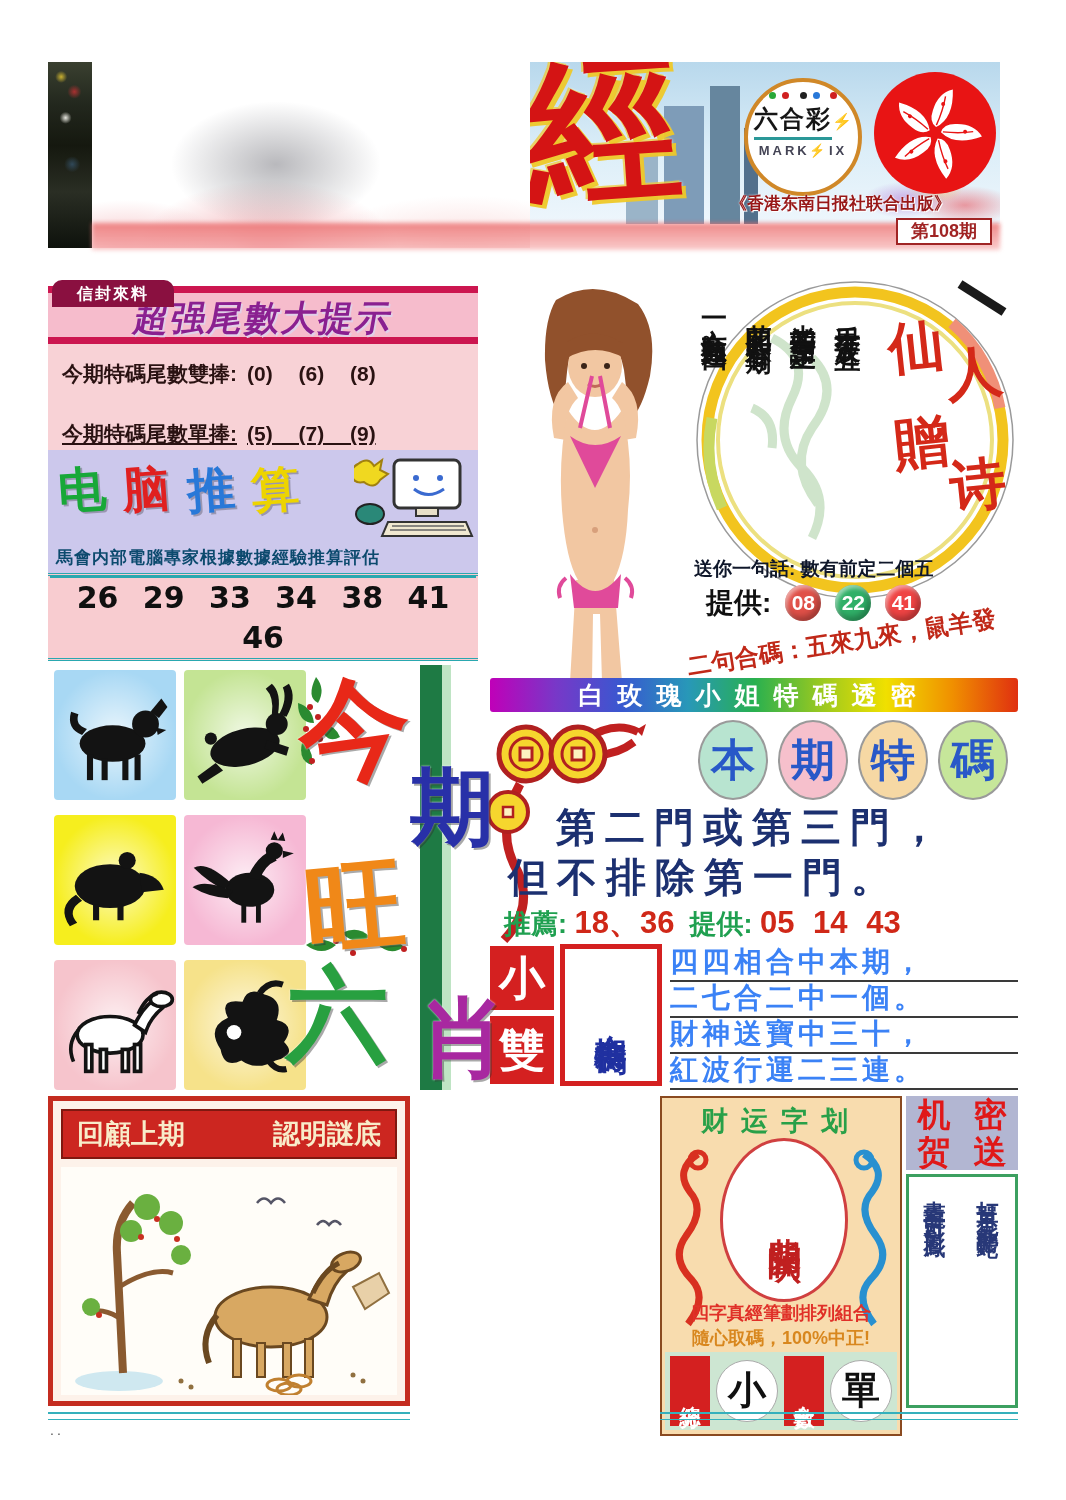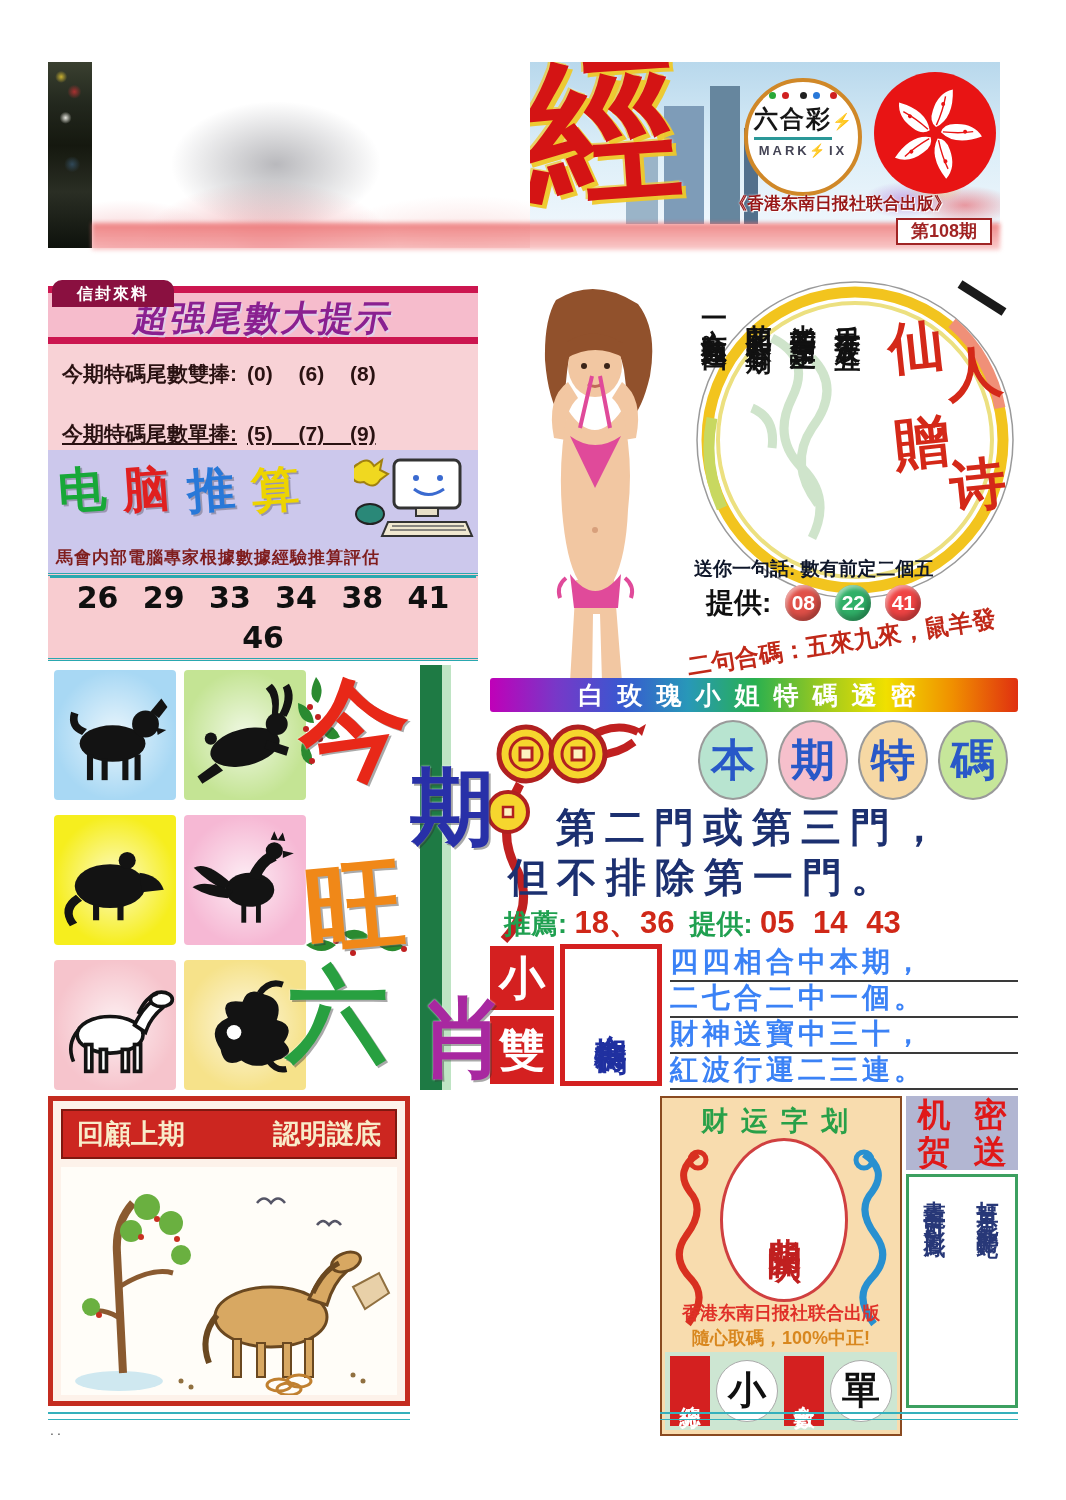--- a/index.html
+++ b/index.html
@@ -53,21 +53,21 @@
     border-top:7px solid #cc1650;border-bottom:7px solid #cc1650;box-sizing:border-box;text-align:center;z-index:2;}
   .tail-title{display:inline-block;margin-top:2px;font-size:35px;font-weight:900;color:#8a2090;
     transform:skewX(-10deg);letter-spacing:2px;text-shadow:2px 2px 0 #e0d0e8;font-family:"DejaVu Serif",serif;}
   .tail-body{left:48px;top:344px;width:430px;height:106px;background:#f8d2d6;}
   .tail-row{position:absolute;left:14px;font-size:21px;font-weight:bold;color:#2a1212;}
   .tail-vals{word-spacing:20px;margin-left:10px;}
 
   .comp-top{left:48px;top:450px;width:430px;height:96px;background:#ccc8ec;overflow:hidden;}
   .comp-ch{font-size:48px;font-weight:900;font-family:"DejaVu Serif",serif;display:inline-block;
     transform:rotate(-4deg);text-shadow:2px 2px 0 rgba(0,0,0,.25);margin:8px 2px 0 10px;}
-  .comp-sub{left:48px;top:546px;width:430px;height:27px;background:#ccc8ec;color:#7f1d1d;
+  .comp-sub{left:48px;top:546px;width:430px;height:27px;background:#ccc8ec;color:#0c4a6e;
     font-size:17px;font-weight:bold;letter-spacing:1px;padding-left:8px;box-sizing:border-box;}
   .comp-nums{left:48px;top:573px;width:430px;height:88px;background:#f8ccd0;box-sizing:border-box;
     border-top:3px double #2aa8b0;border-bottom:3px double #2aa8b0;}
   .num-row{height:40px;line-height:40px;text-align:center;font-size:30px;font-weight:900;color:#101010;
     word-spacing:14px;font-family:"DejaVu Sans",sans-serif;}
   .num-sep{height:2px;background:#2aa8b0;margin:0 2px;}
 
   .zod-panel{left:48px;top:665px;width:430px;height:425px;}
   .zsq{position:absolute;width:122px;height:130px;border-radius:4px;overflow:hidden;}
   .zsq:before{content:"";position:absolute;inset:0;background:radial-gradient(closest-side,rgba(255,255,255,.75),rgba(255,255,255,0));}
@@ -530,21 +530,21 @@
       <path d="M30 10 Q6 26 22 48 Q38 66 18 92 Q2 114 24 136 Q40 154 20 180" stroke="#d83020" stroke-width="7" fill="none"></path>
       <circle cx="30" cy="16" r="8" fill="none" stroke="#d83020" stroke-width="5"></circle>
     </svg>
     <svg class="abs" style="right:6px;top:46px;" width="48" height="190" viewBox="0 0 48 190">
       <path d="M18 10 Q42 26 26 48 Q10 66 30 92 Q46 114 24 136 Q8 154 28 180" stroke="#2890d0" stroke-width="7" fill="none"></path>
       <circle cx="18" cy="16" r="8" fill="none" stroke="#2890d0" stroke-width="5"></circle>
     </svg>
     <div class="fortune-oval">
       <div class="vtext">柴門聞吠</div>
     </div>
-    <div class="fortune-l1">香港东南日报社联合出版</div>
+    <div class="fortune-l1">四字真經筆劃排列組合</div>
     <div class="fortune-l2">隨心取碼，100%中正!</div>
     <div class="fortune-res">
       <div class="res-label">
           <span class="vtext">總分</span>
         </div>
       <div class="res-circle">小</div>
       <div class="res-label">
           <span class="vtext">合數</span>
         </div>
       <div class="res-circle">單</div>

